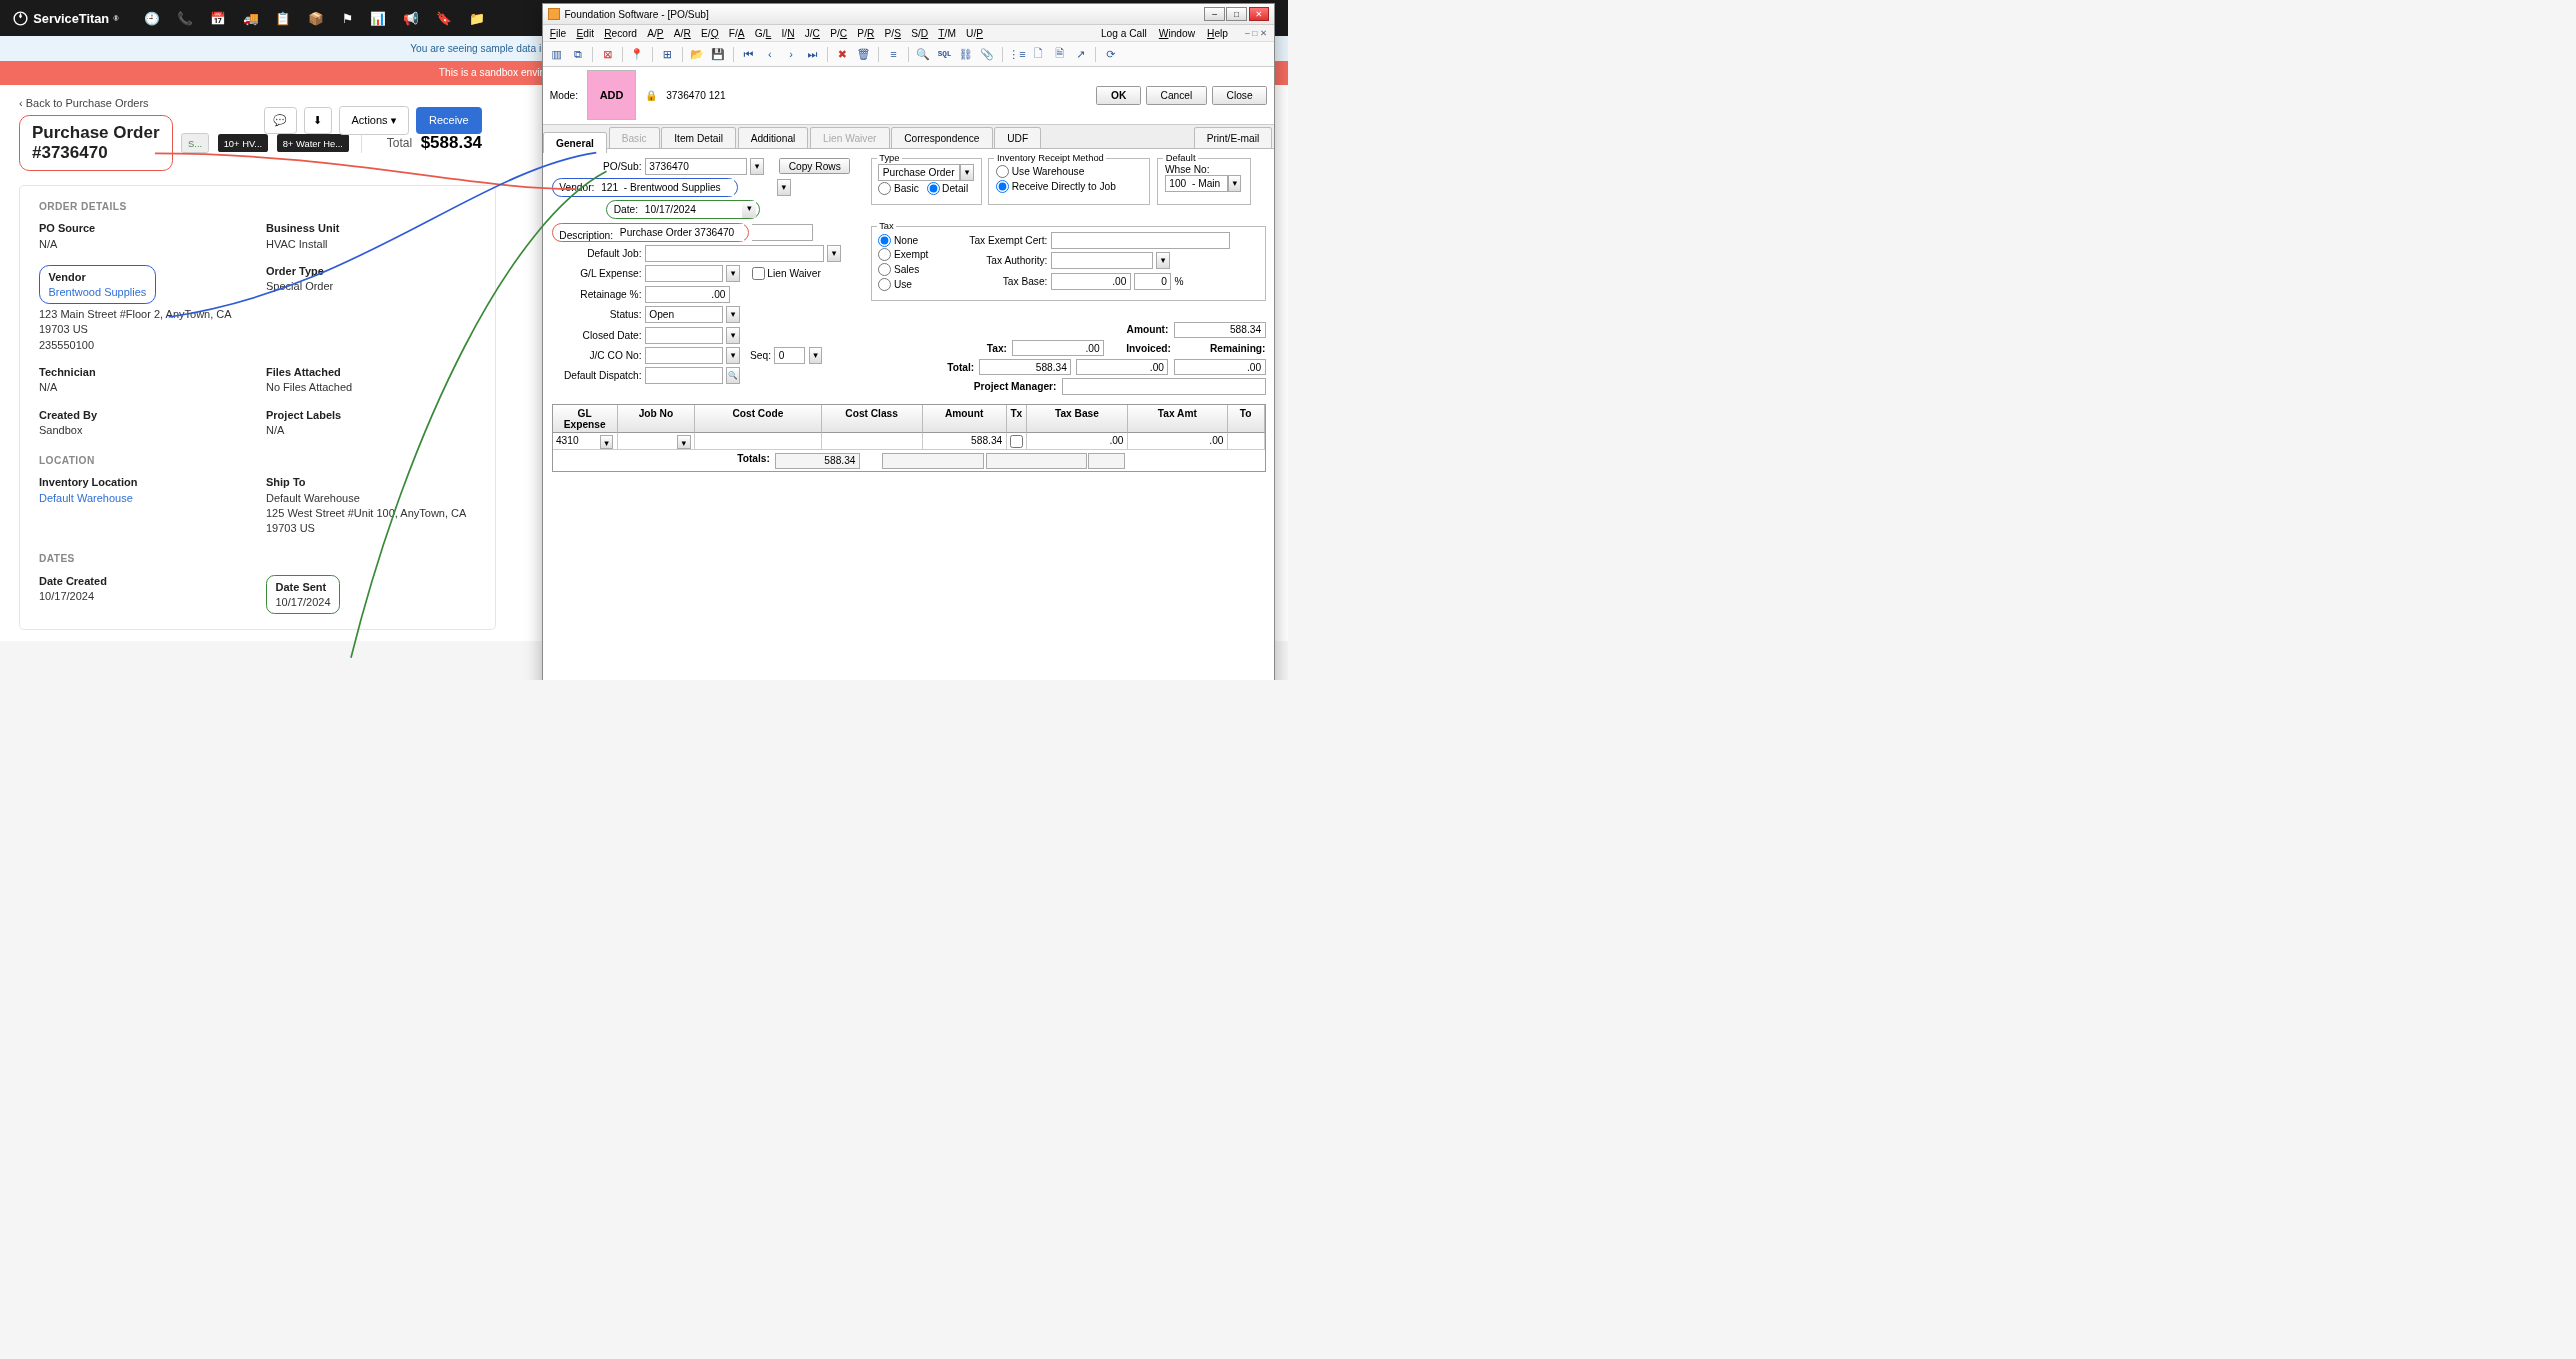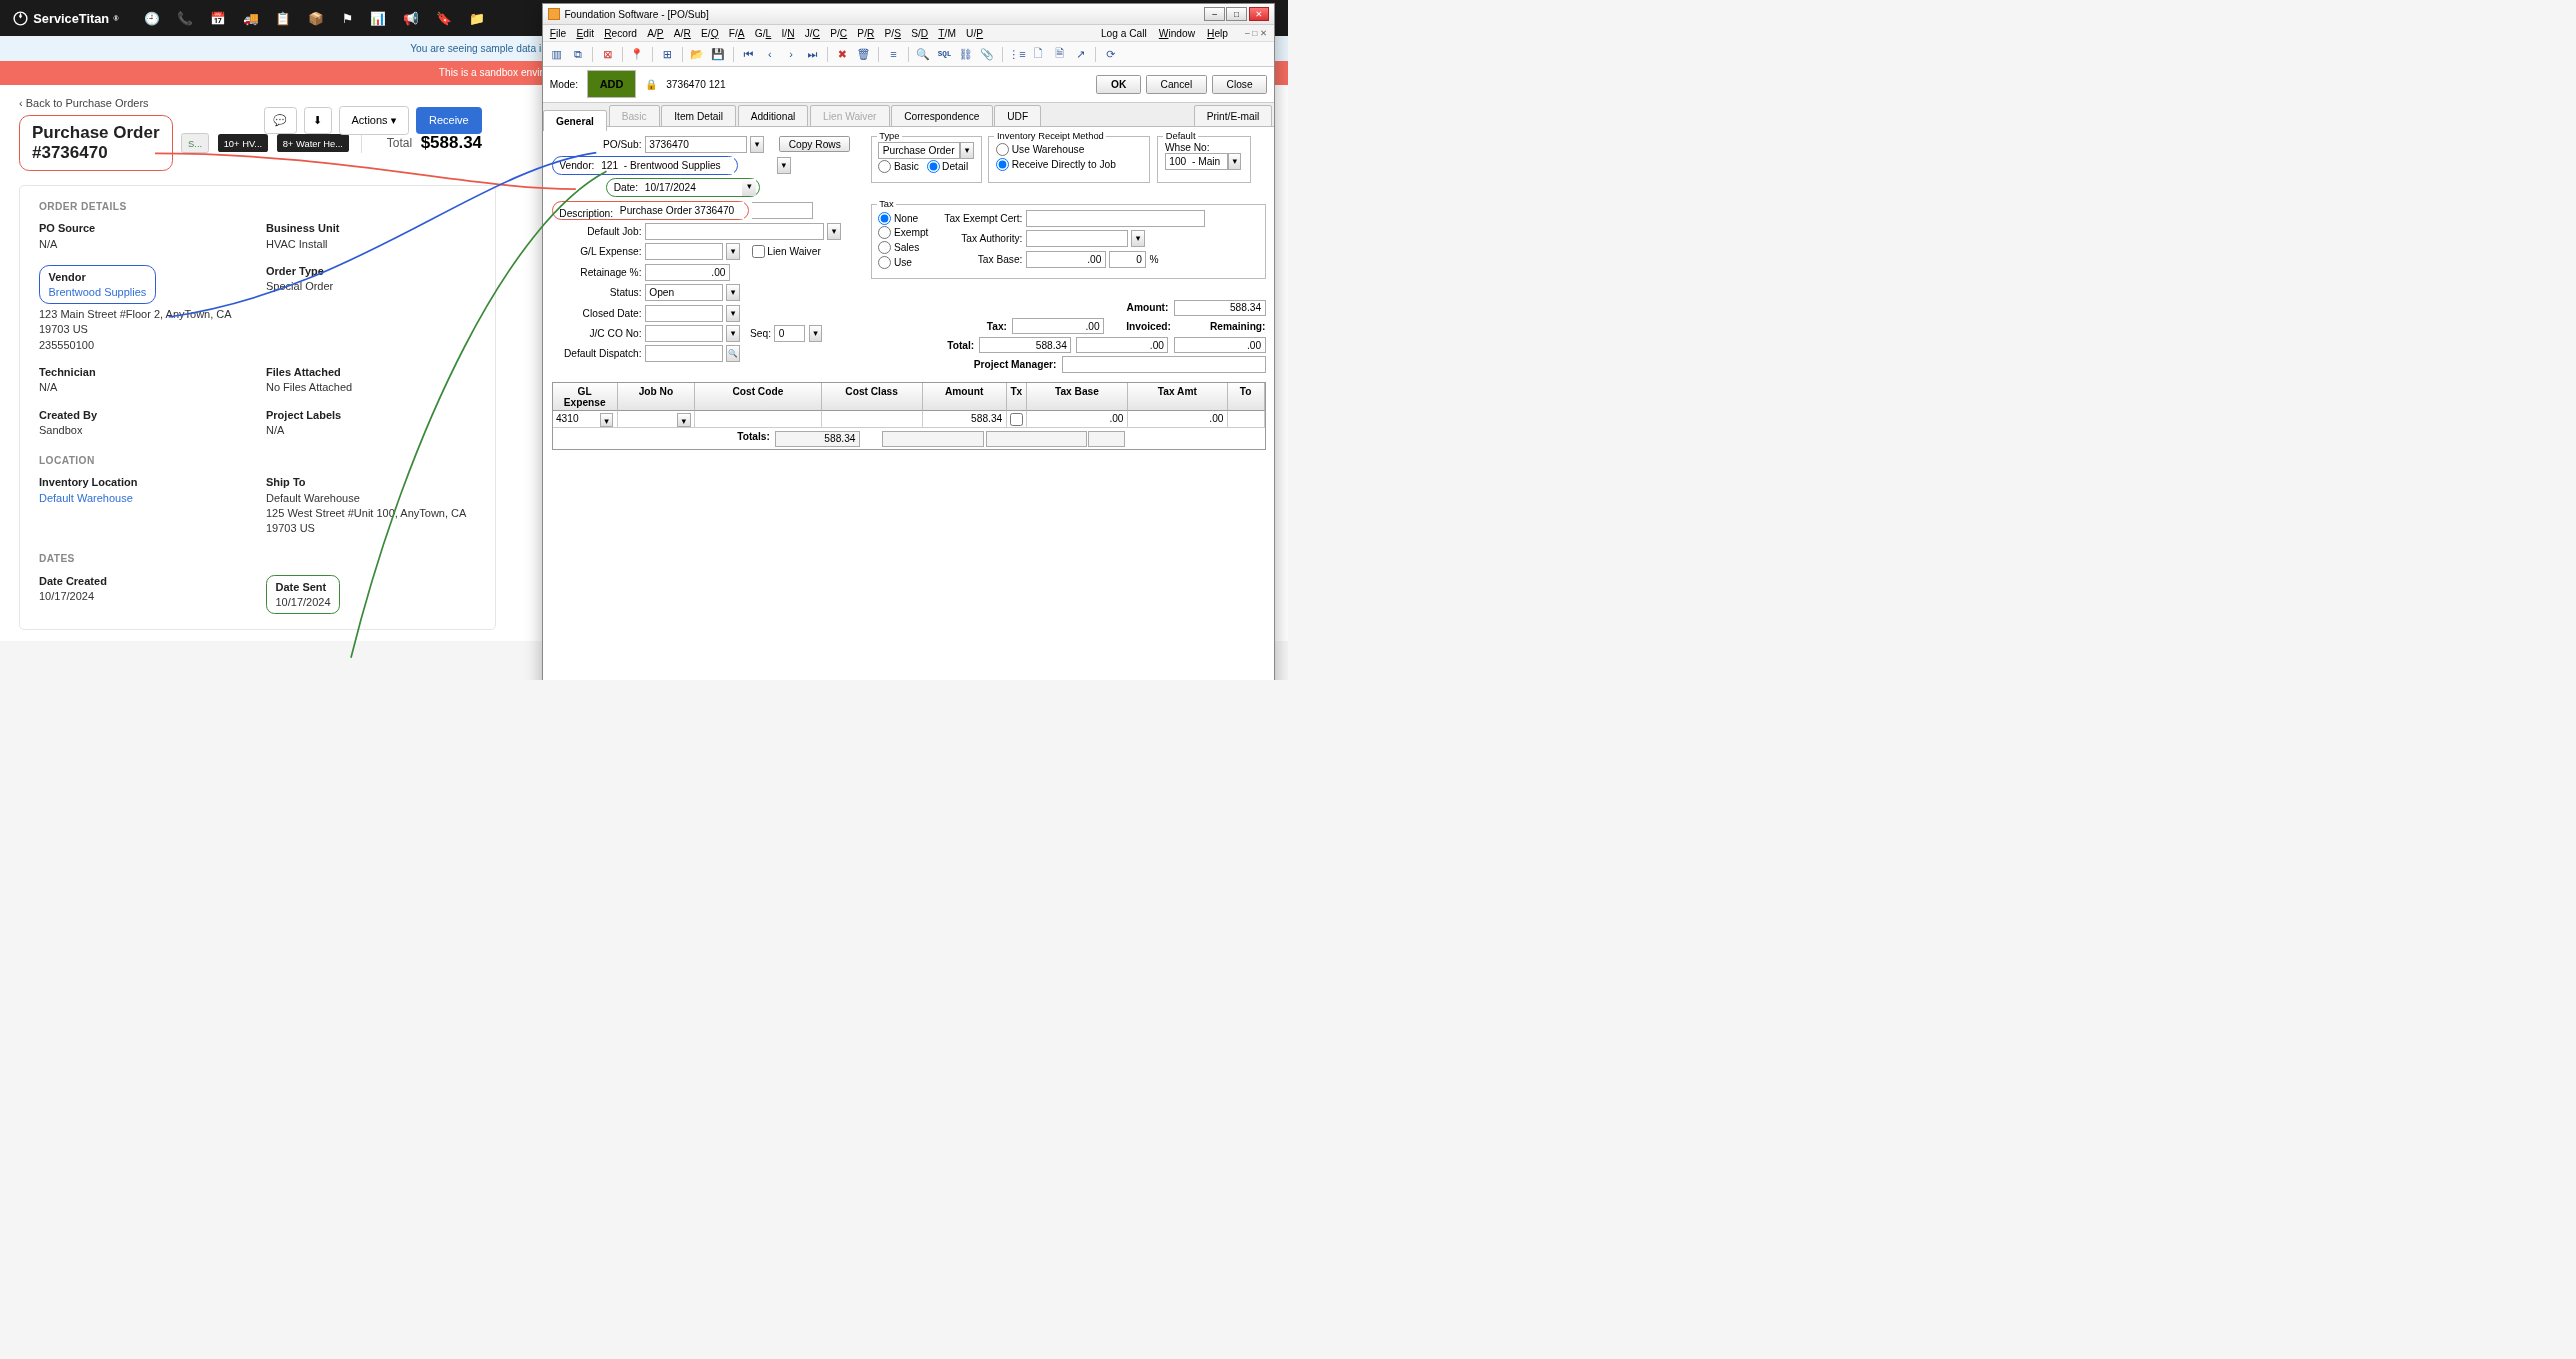--- a/index.html
+++ b/index.html
@@ -51,21 +51,21 @@
 .fnd-menu span u { text-decoration: underline; }
 .fnd-menu .right { margin-left: auto; display:flex; gap:12px;}
 .mini-win-ctrl { display:flex; gap:2.6px; margin-left:6.8px; font-size:8.5px; color:#666;}
 
 .fnd-toolbar { background: #fafafa; padding: 3.4px 5.1px; border-bottom: 0.9px solid #ccc; display: flex; gap: 4.3px; align-items: center; }
 .tb-ico { width: 17px; height: 17px; border: 0.9px solid transparent; display: flex; align-items: center; justify-content: center; font-size: 11px; color: #2a5599; cursor: pointer; }
 .tb-ico.red { color: #c33; }
 .tb-sep { width: 0.9px; height: 15.3px; background: #ccc; margin: 0 1.7px; }
 
 .mode-row { background: #fff; padding: 3.4px 6.8px; display: flex; align-items: center; gap: 8.5px; border-bottom: 0.9px solid #ccc; }
-.mode-val { border: 0.9px solid #bbb; background: #4d7c0f; padding: 7px 12px; font-weight: 700; font-size: 11px; }
+.mode-val { border: 0.9px solid #bbb; background: #f9a8d4; padding: 18px 12px; font-weight: 700; font-size: 11px; }
 .lock-ico { color: #d9a32e; }
 .fbtn { border: 0.9px solid #999; background: linear-gradient(#fff,#e5e5e5); padding: 2.6px 13.6px; font-size: 10.2px; cursor: pointer; border-radius:1.7px;}
 
 .tabs { display: flex; background: #eee; border-bottom: 0.9px solid #bbb; padding-top:2.6px;}
 .tab { padding: 4.3px 12px; font-size: 10.2px; border: 0.9px solid #bbb; border-bottom: none; margin-right: 1.7px; background: #f4f4f4; cursor: pointer; border-radius: 2.6px 2.6px 0 0;}
 .tab.active { background: #fff; font-weight: 600; position:relative; top:5px;}
 .tab.disabled { color: #aaa; }
 .tab.print { margin-left: auto; background:#f4f4f4;}
 
 .form-area { background: #fff; padding: 8.5px; min-height: 324px; }
@@ -429,21 +429,21 @@
           <div class="fieldset" style="width:94px;">
             <div class="legend">Default</div>
             <div style="font-size:10.2px;">Whse No:</div>
             <div style="display:flex;">
                 <input class="finput" style="width: 63px;" value="100  - Main">
                 <div class="fdrop">▼</div>
               </div>
           </div>
         </div>
 
-        <div class="fieldset" style="display:flex; gap:0;">
+        <div class="fieldset" style="display:flex; gap:25px;">
           <div class="legend">Tax</div>
           <div>
             <div class="radio-row">
                 <input type="radio" name="tax" checked="" style="">
                 <span>None</span>
               </div>
             <div class="radio-row">
                 <input type="radio" name="tax" style="">
                 <span>Exempt</span>
               </div>

